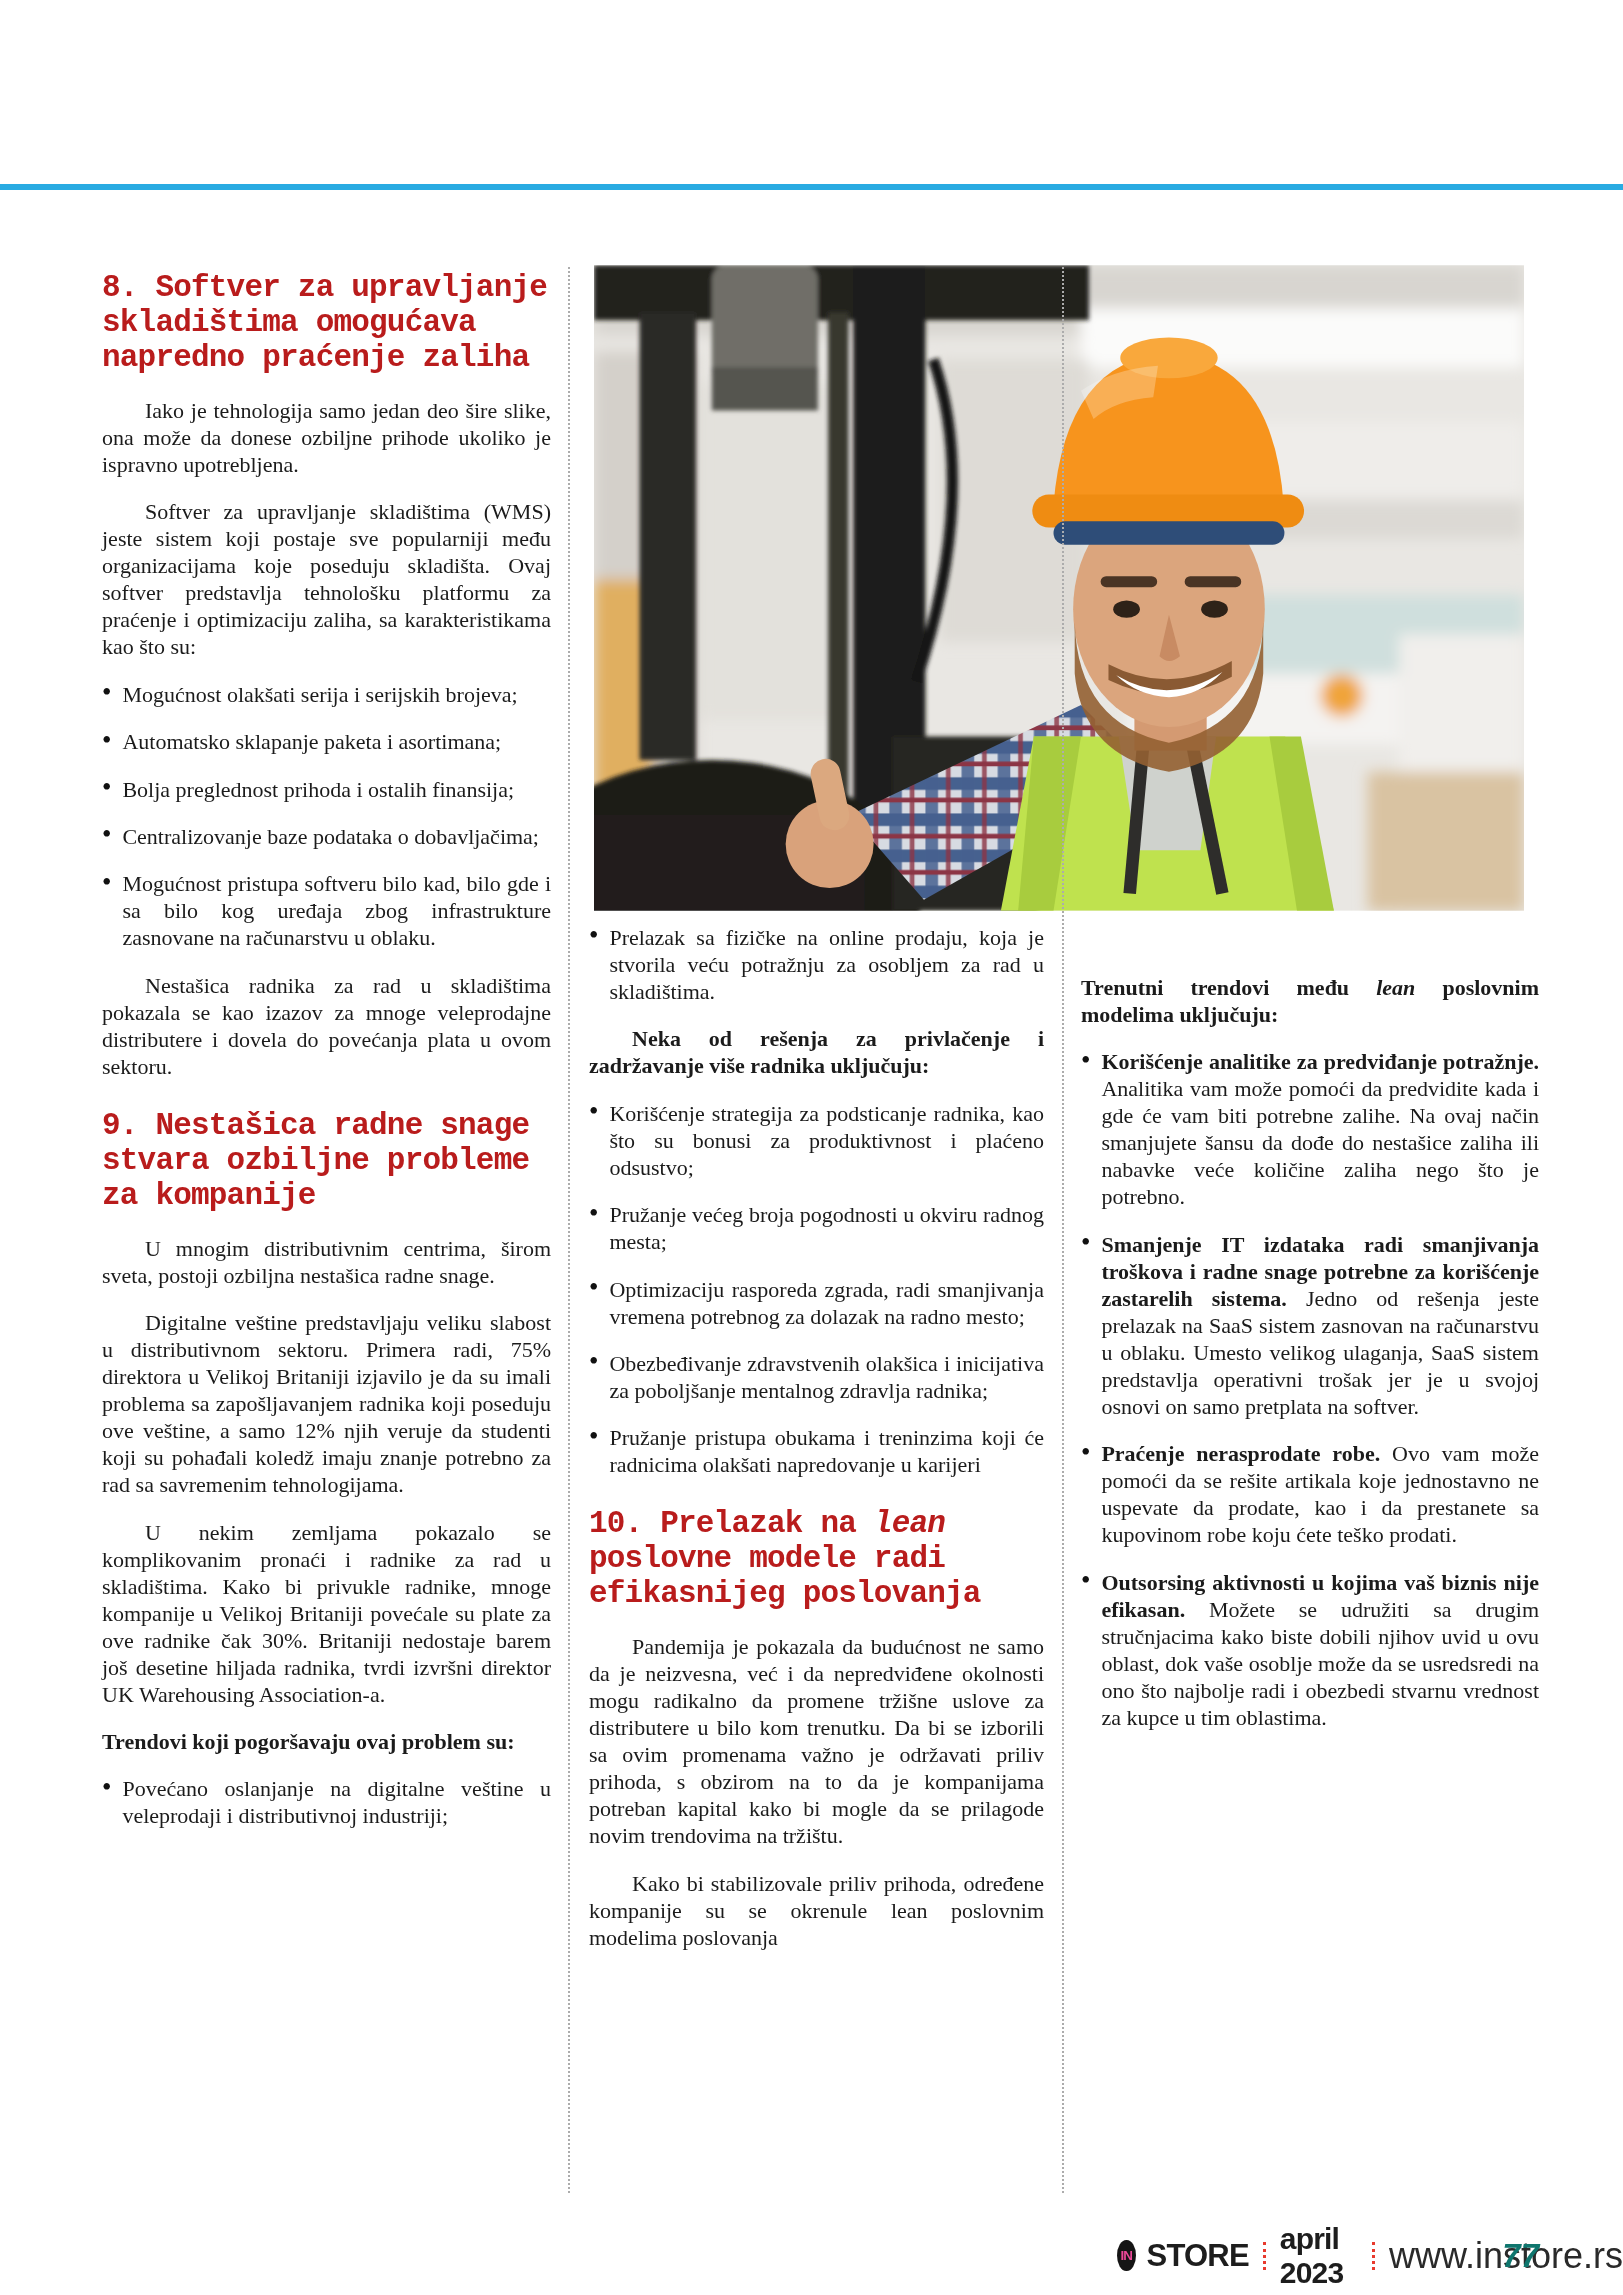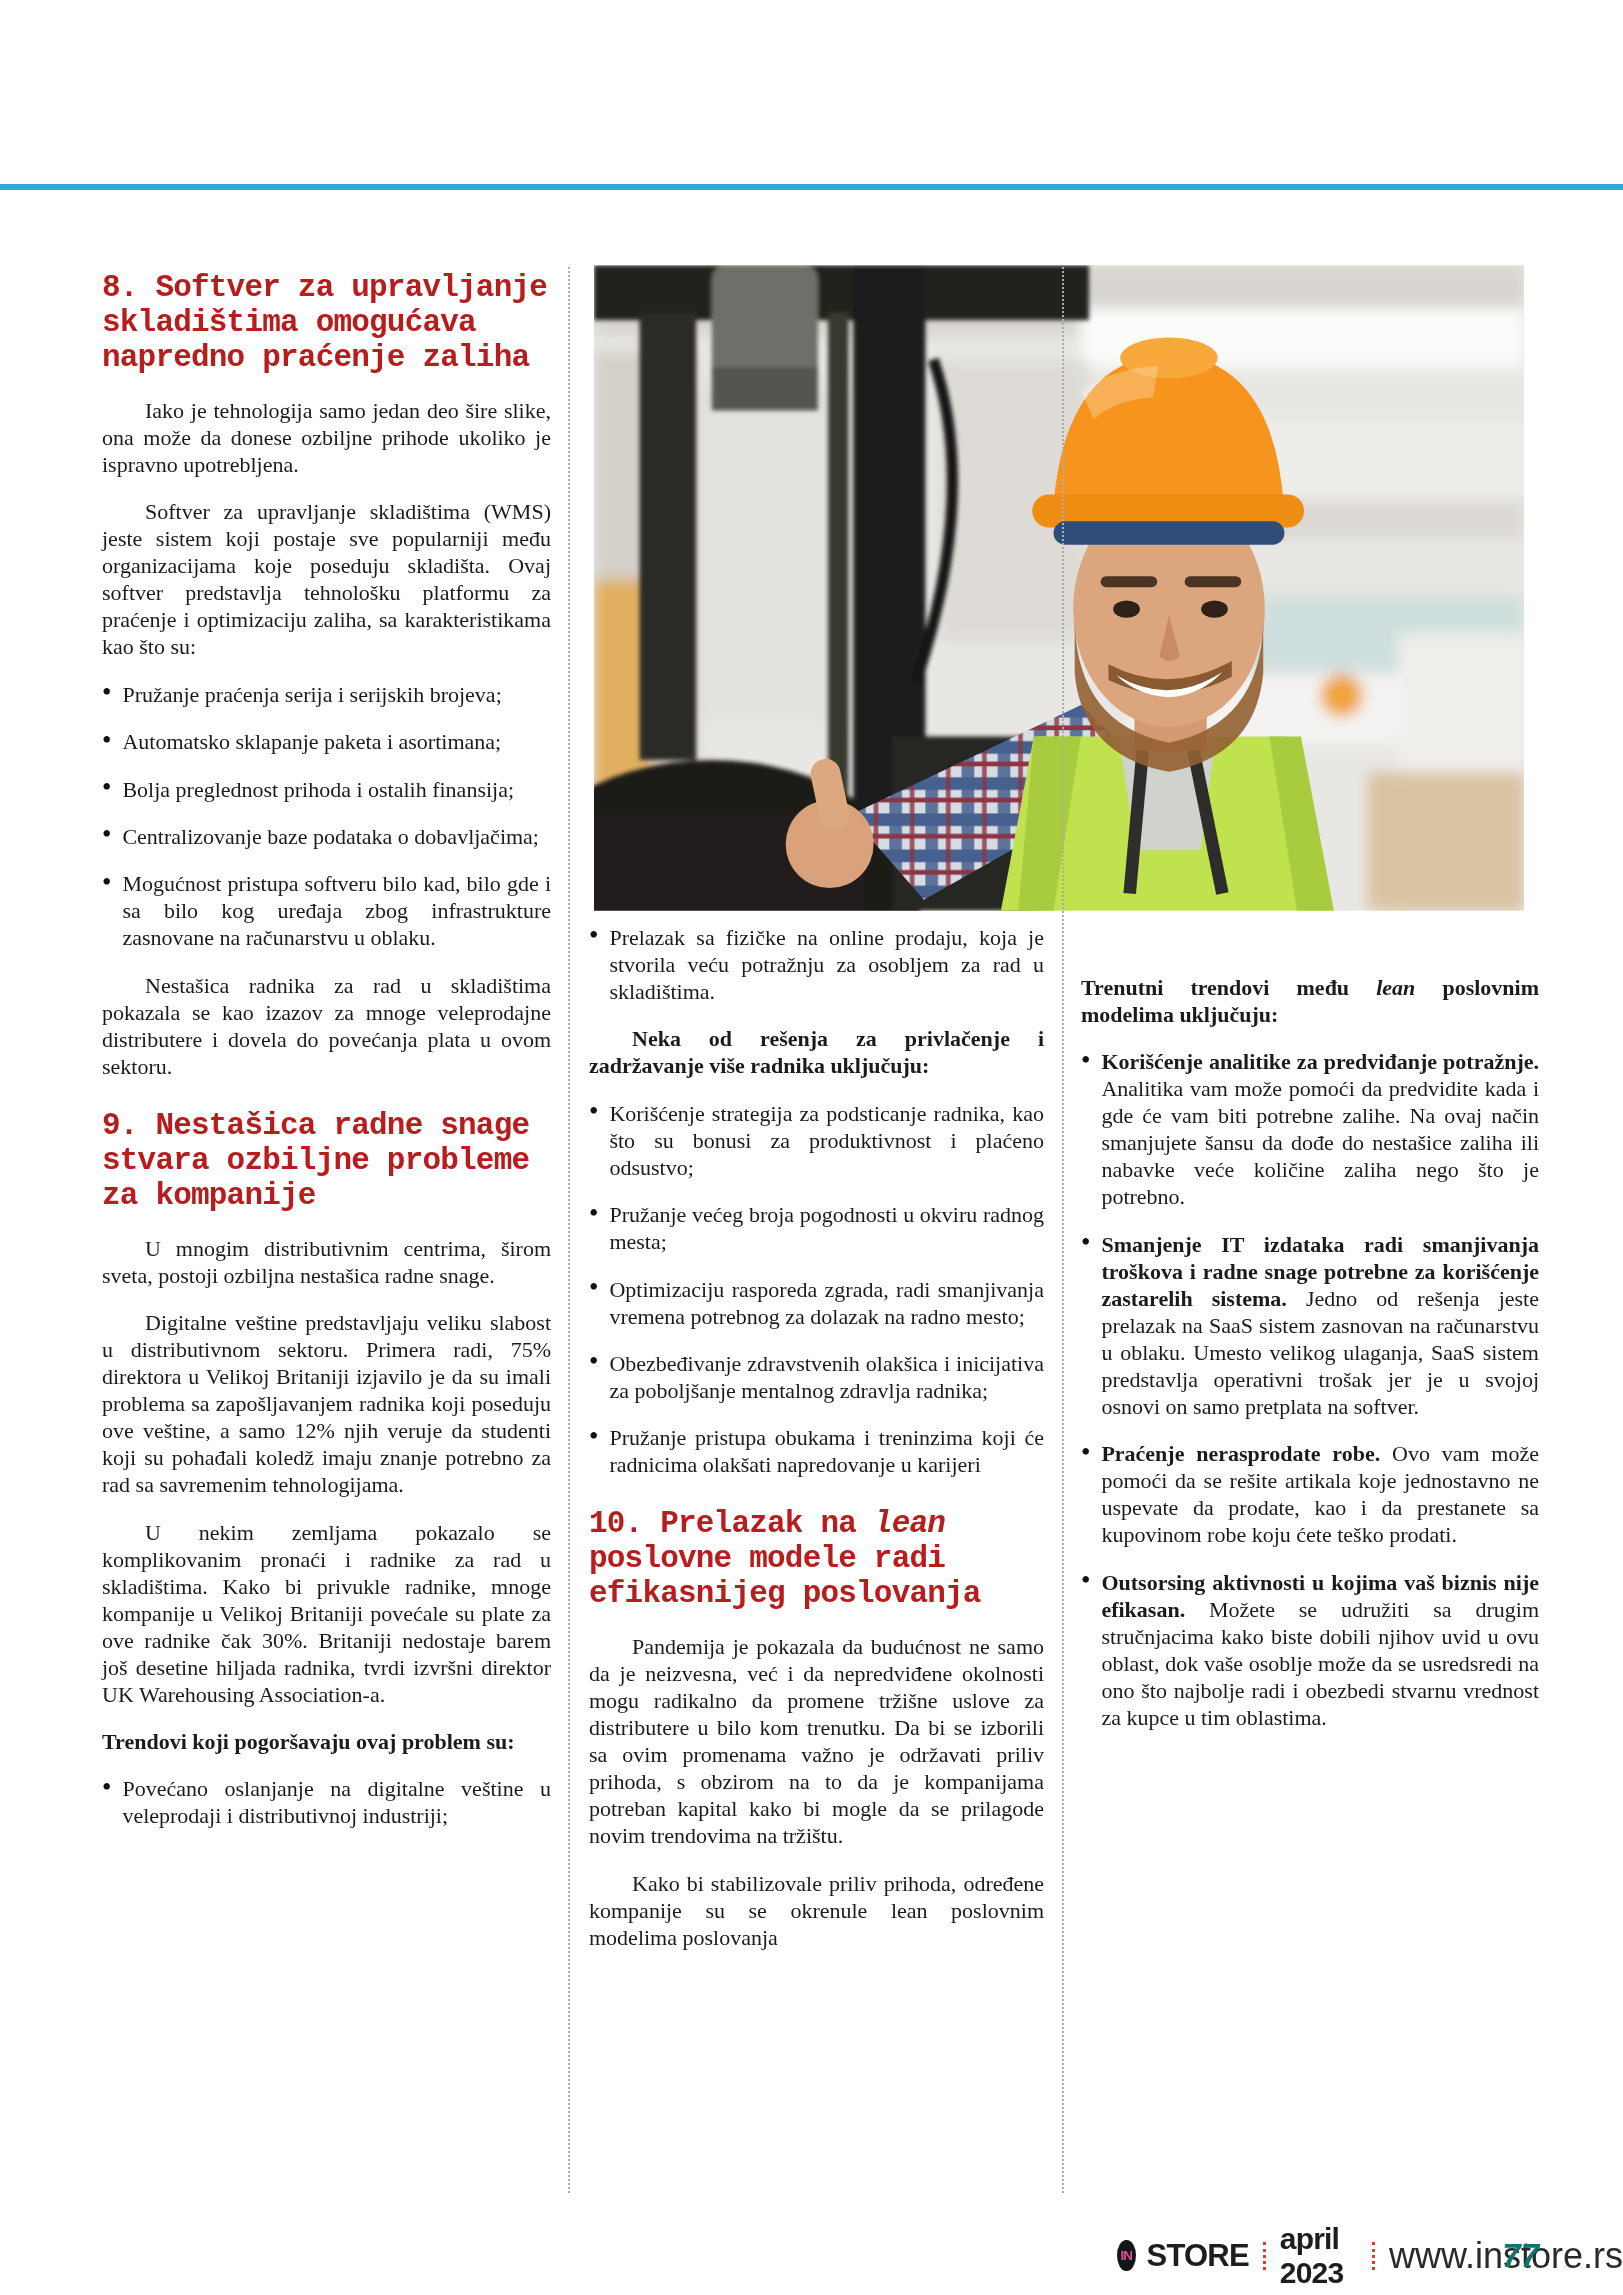--- a/index.html
+++ b/index.html
@@ -133,21 +133,21 @@
   </div>
 
   <div class="vdiv vdiv1"></div>
   <div class="vdiv vdiv2"></div>
 
   <div class="col col1">
     <h2 class="sec">8. Softver za upravljanje skladištima omogućava napredno praćenje zaliha</h2>
     <p>Iako je tehnologija samo jedan deo šire slike, ona može da donese ozbiljne prihode ukoliko je ispravno upotrebljena.</p>
     <p>Softver za upravljanje skladištima (WMS) jeste sistem koji postaje sve popularniji među organizacijama koje poseduju skladišta. Ovaj softver predstavlja tehnološku platformu za praćenje i optimizaciju zaliha, sa karakteristikama kao što su:</p>
     <ul>
-      <li>Pružanje praćenja serija i serijskih brojeva;</li>
+      <li>Mogućnost olakšati serija i serijskih brojeva;</li>
       <li>Automatsko sklapanje paketa i asortimana;</li>
       <li>Bolja preglednost prihoda i ostalih finansija;</li>
       <li>Centralizovanje baze podataka o dobavljačima;</li>
       <li>Mogućnost pristupa softveru bilo kad, bilo gde i sa bilo kog uređaja zbog infrastrukture zasnovane na računarstvu u oblaku.</li>
     </ul>
     <p>Nestašica radnika za rad u skladištima pokazala se kao izazov za mnoge veleprodajne distributere i dovela do povećanja plata u ovom sektoru.</p>
     <h2 class="sec mt">9. Nestašica radne snage stvara ozbiljne probleme za kompanije</h2>
     <p>U mnogim distributivnim centrima, širom sveta, postoji ozbiljna nestašica radne snage.</p>
     <p>Digitalne veštine predstavljaju veliku slabost u distributivnom sektoru. Primera radi, 75% direktora u Velikoj Britaniji izjavilo je da su imali problema sa zapošljavanjem radnika koji poseduju ove veštine, a samo 12% njih veruje da studenti koji su pohađali koledž imaju znanje potrebno za rad sa savremenim tehnologijama.</p>
     <p>U nekim zemljama pokazalo se komplikovanim pronaći i radnike za rad u skladištima. Kako bi privukle radnike, mnoge kompanije u Velikoj Britaniji povećale su plate za ove radnike čak 30%. Britaniji nedostaje barem još desetine hiljada radnika, tvrdi izvršni direktor UK Warehousing Association-a.</p>

